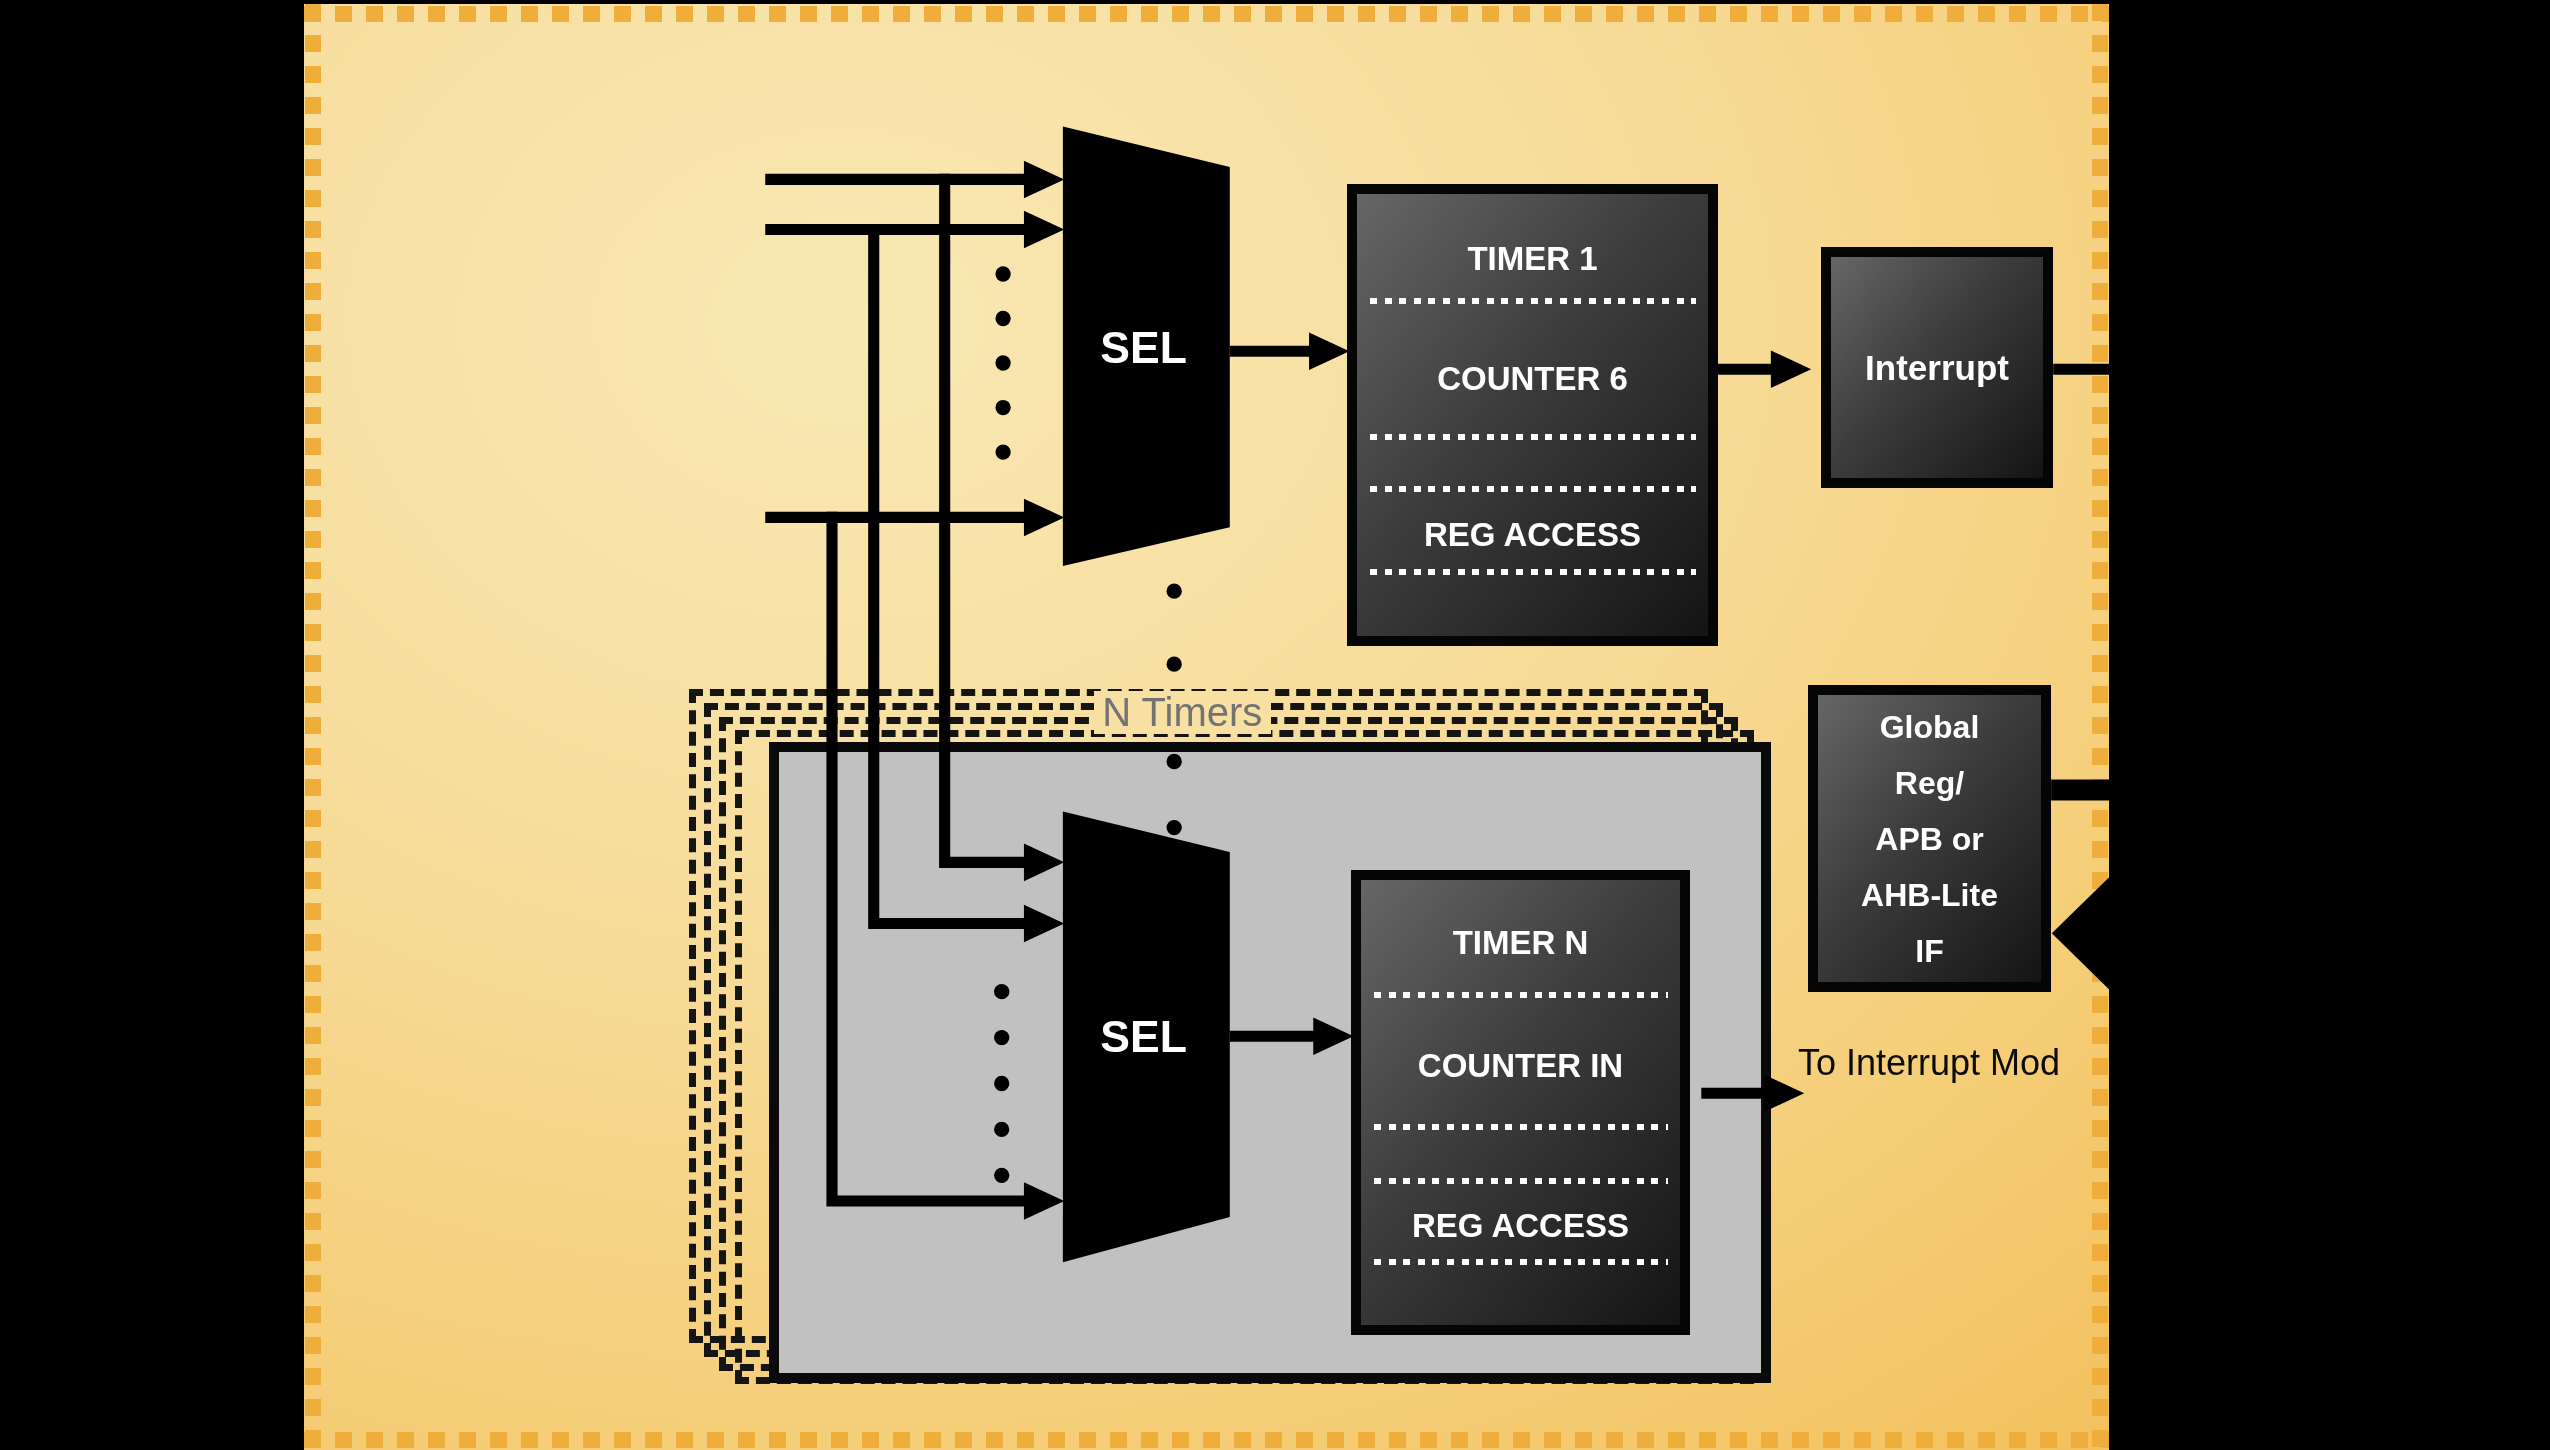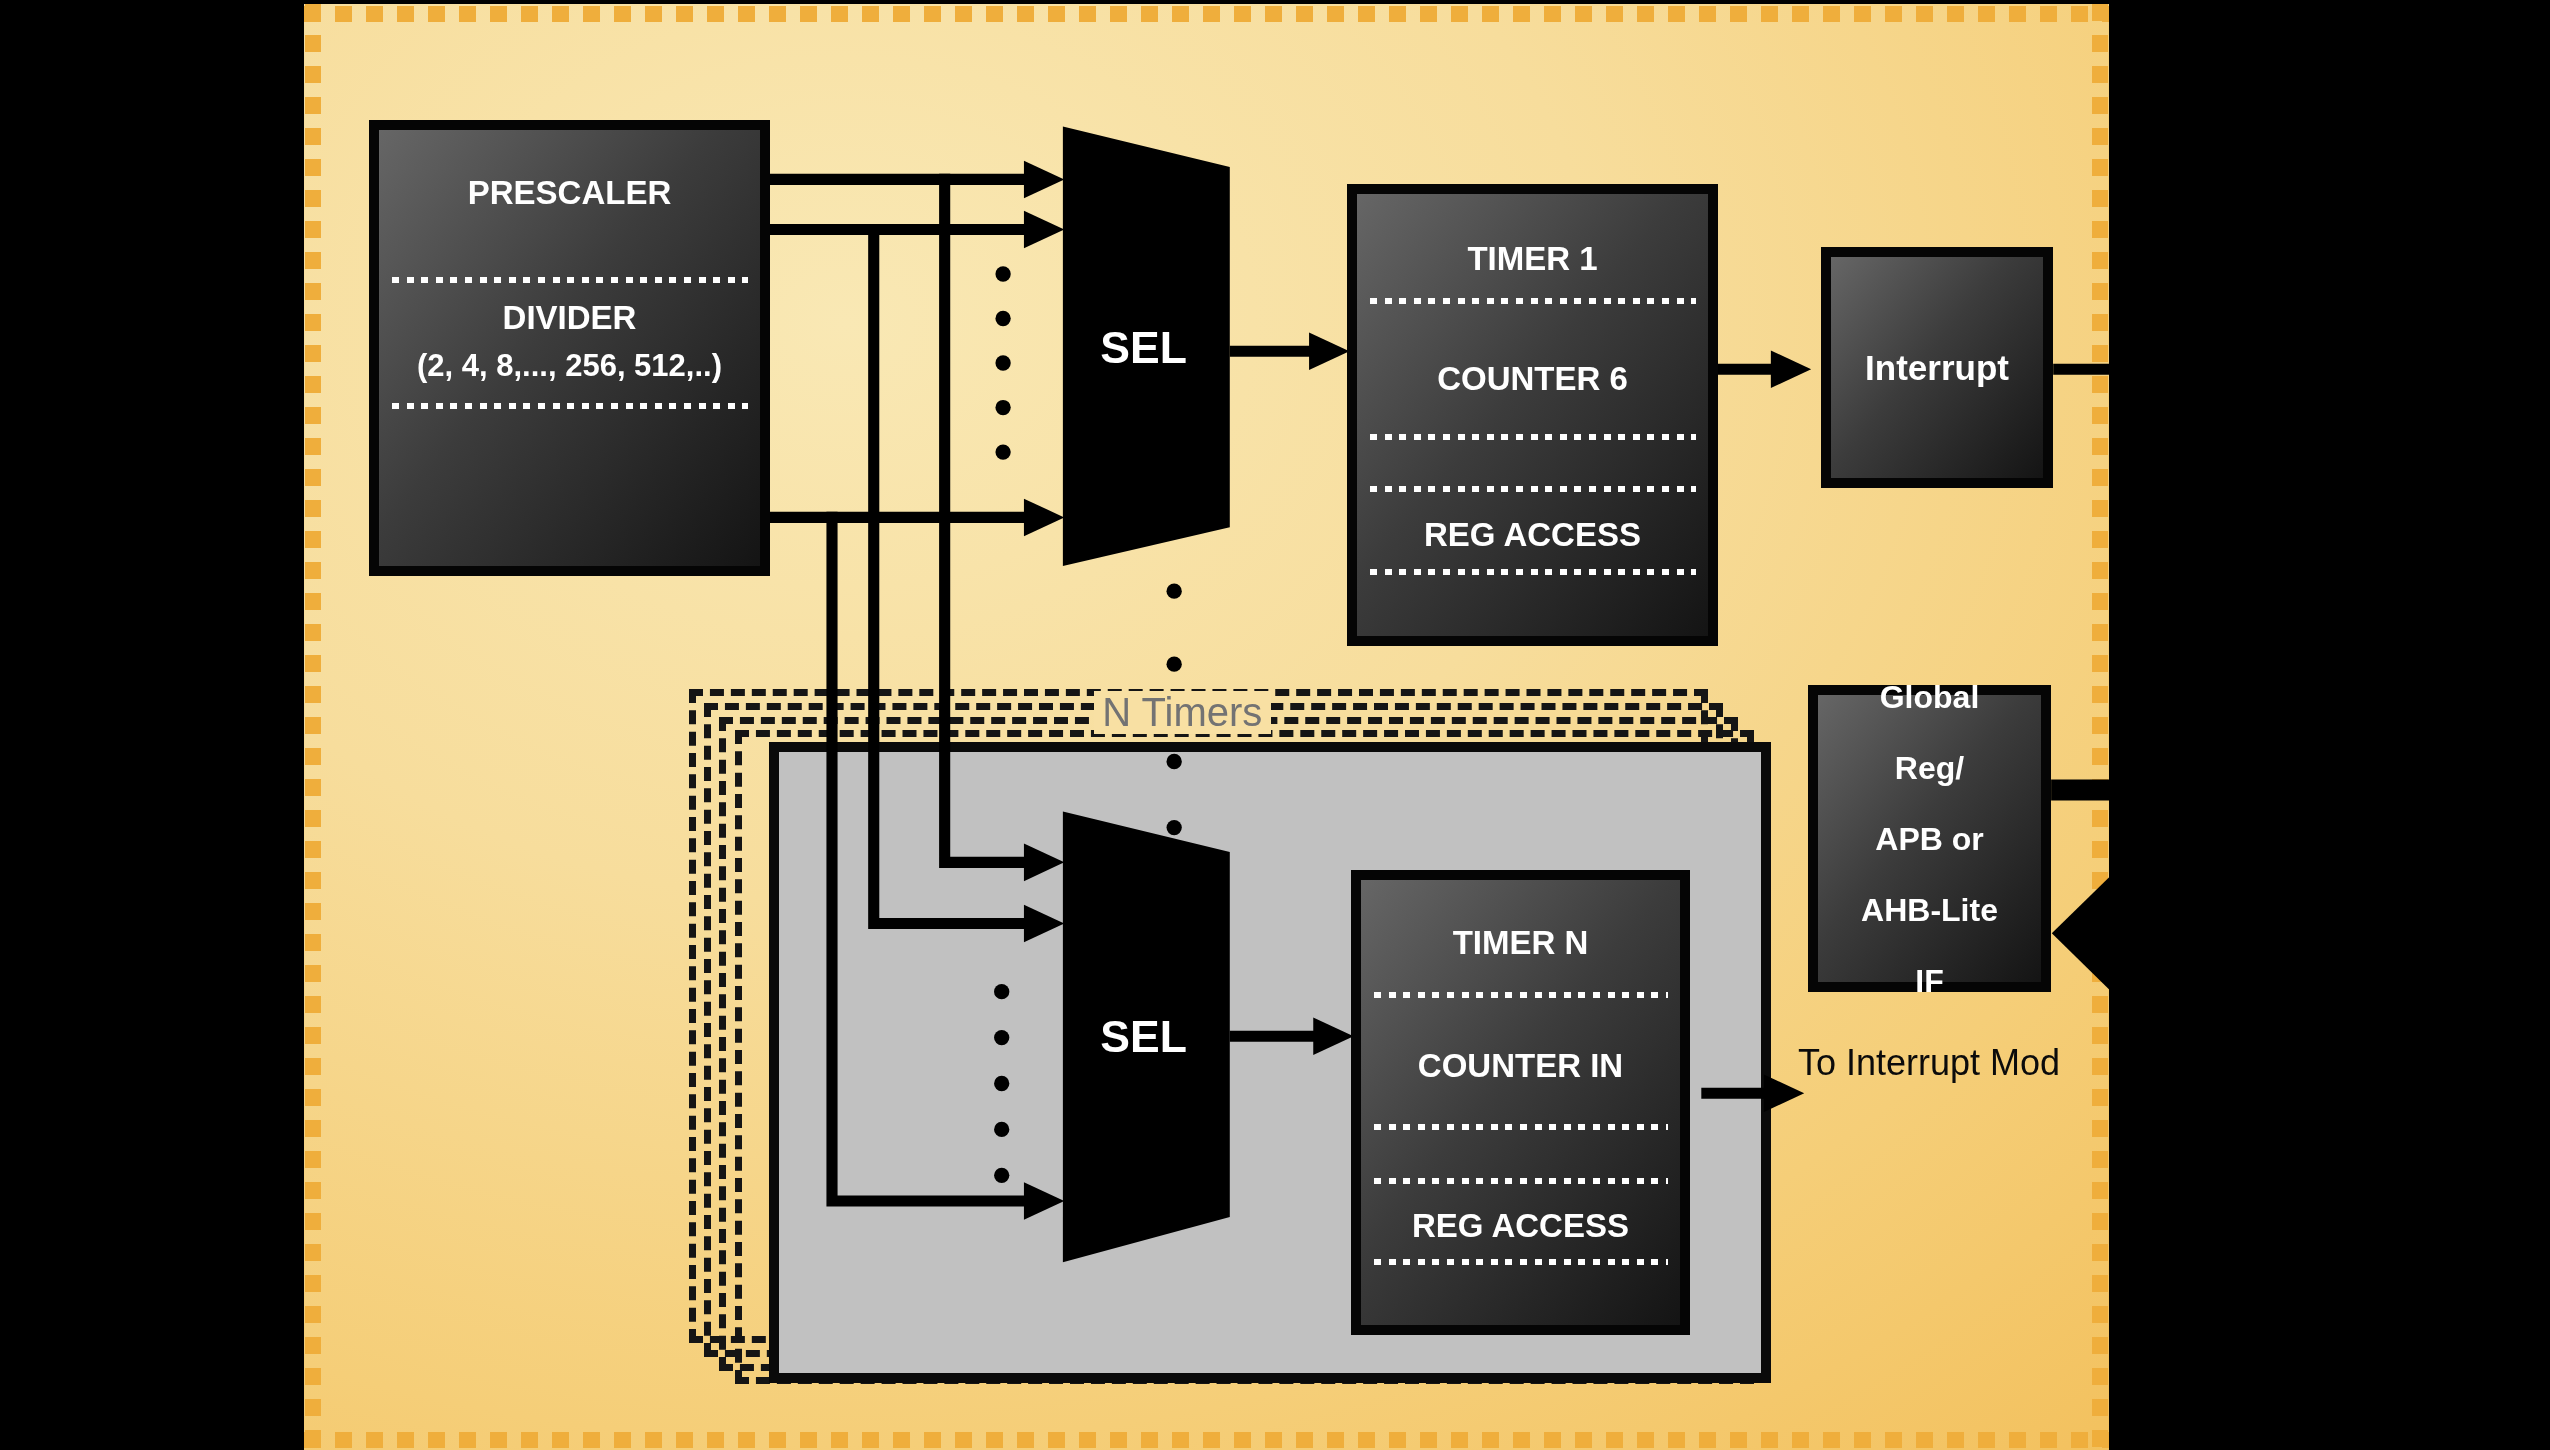--- a/index.html
+++ b/index.html
@@ -23,21 +23,21 @@
   
   .dashed-rect{position:absolute;width:1019px;height:654px;border:7px dashed #151515;box-sizing:border-box;z-index:10;}
   #gray-box{position:absolute;left:769px;top:742px;width:1002px;height:641px;box-sizing:border-box;
             border:10.4px solid #0A0A0A;background:#C1C1C1;z-index:12;}
   #n-timers-label{position:absolute;left:1094px;top:691px;font-size:40px;font-weight:normal;color:#737373;
                   background:#F8E0A3;padding:0 8.3px;z-index:40;line-height:43px;}
   #to-interrupt-label{position:absolute;left:1798px;top:1042px;font-size:36px;font-weight:normal;color:#0B0B0B;
                       white-space:nowrap;z-index:40;}
   
   .center-block{display:flex;align-items:center;justify-content:center;text-align:center;}
-  #global-reg{flex-direction:column;font-size:32px;line-height:56px;gap:15px;}
+  #global-reg{flex-direction:column;font-size:32px;line-height:56px;}
   #interrupt{font-size:35px;}
   
   #wires{position:absolute;left:0;top:0;z-index:30;}
   .wire{stroke:#000;stroke-width:16px;fill:none;}
   .bus{stroke:#000;stroke-width:30px;fill:none;}
   .head{fill:#000;stroke:none;}
   .seltrap{fill:#000;stroke:none;}
   .seltext{fill:#fff;font-weight:bold;font-size:64px;font-family:"Liberation Sans",sans-serif;
            text-anchor:middle;}
   .dot{fill:#000;}
@@ -112,27 +112,20 @@
     <circle class="dot" cx="1440" cy="1558" r="11"></circle>
     <circle class="dot" cx="1440" cy="1624" r="11"></circle>
     <circle class="dot" cx="1440" cy="1690" r="11"></circle>
 
     <circle class="dot" cx="1688" cy="850" r="11"></circle>
     <circle class="dot" cx="1688" cy="955" r="11"></circle>
     <circle class="dot" cx="1688" cy="1095" r="11"></circle>
     <circle class="dot" cx="1688" cy="1190" r="11"></circle>
   </svg>
 
-  <div class="block" style="left:369px;top:120px;width:401px;height:456px">
-    <div class="row" style="top:45px">PRESCALER</div>
-    <div class="dotsep" style="top:147px"></div>
-    <div class="row" style="top:170px">DIVIDER</div>
-    <div class="row" style="top:218px;font-size:31px">(2, 4, 8,..., 256, 512,..)</div>
-    <div class="dotsep" style="top:273px"></div>
-  </div>
 
   <div class="block" style="left:1347px;top:184px;width:371px;height:462px">
     <div class="row" style="top:47px">TIMER 1</div>
     <div class="dotsep" style="top:104px"></div>
     <div class="row" style="top:167px">COUNTER 6</div>
     <div class="dotsep" style="top:240px"></div>
     <div class="dotsep" style="top:292px"></div>
     <div class="row" style="top:323px">REG ACCESS</div>
     <div class="dotsep" style="top:375px"></div>
   </div>

